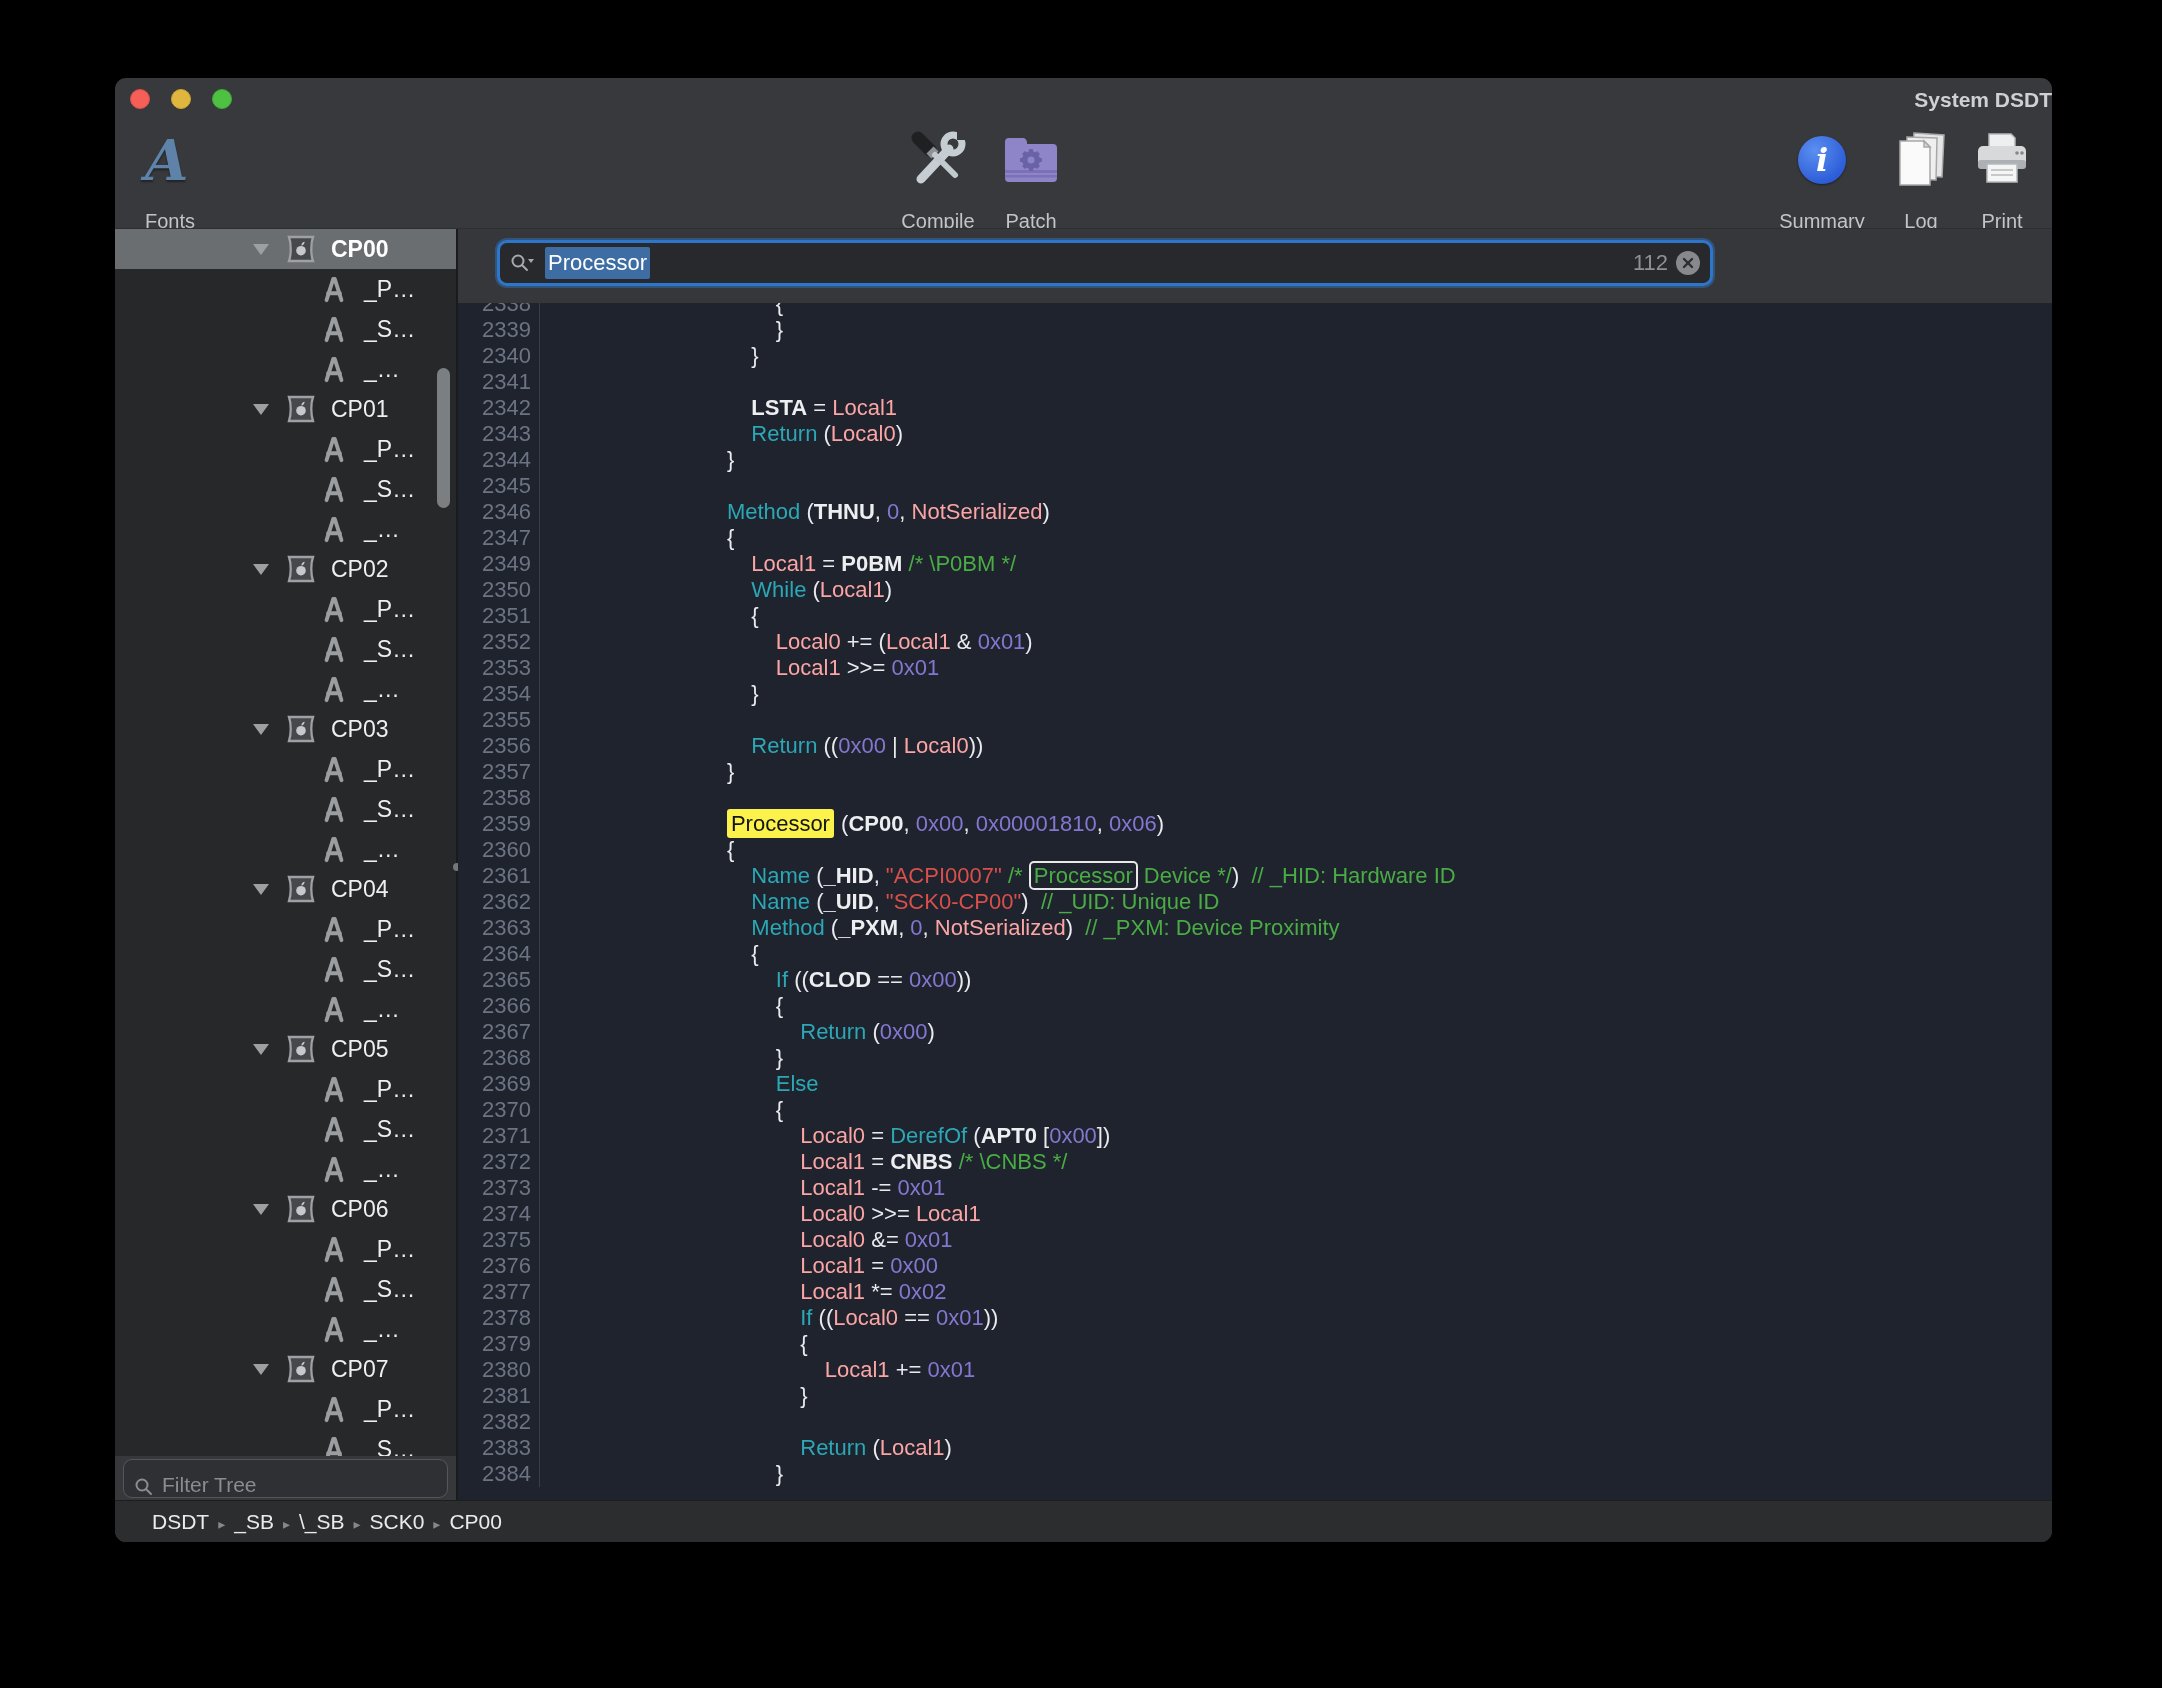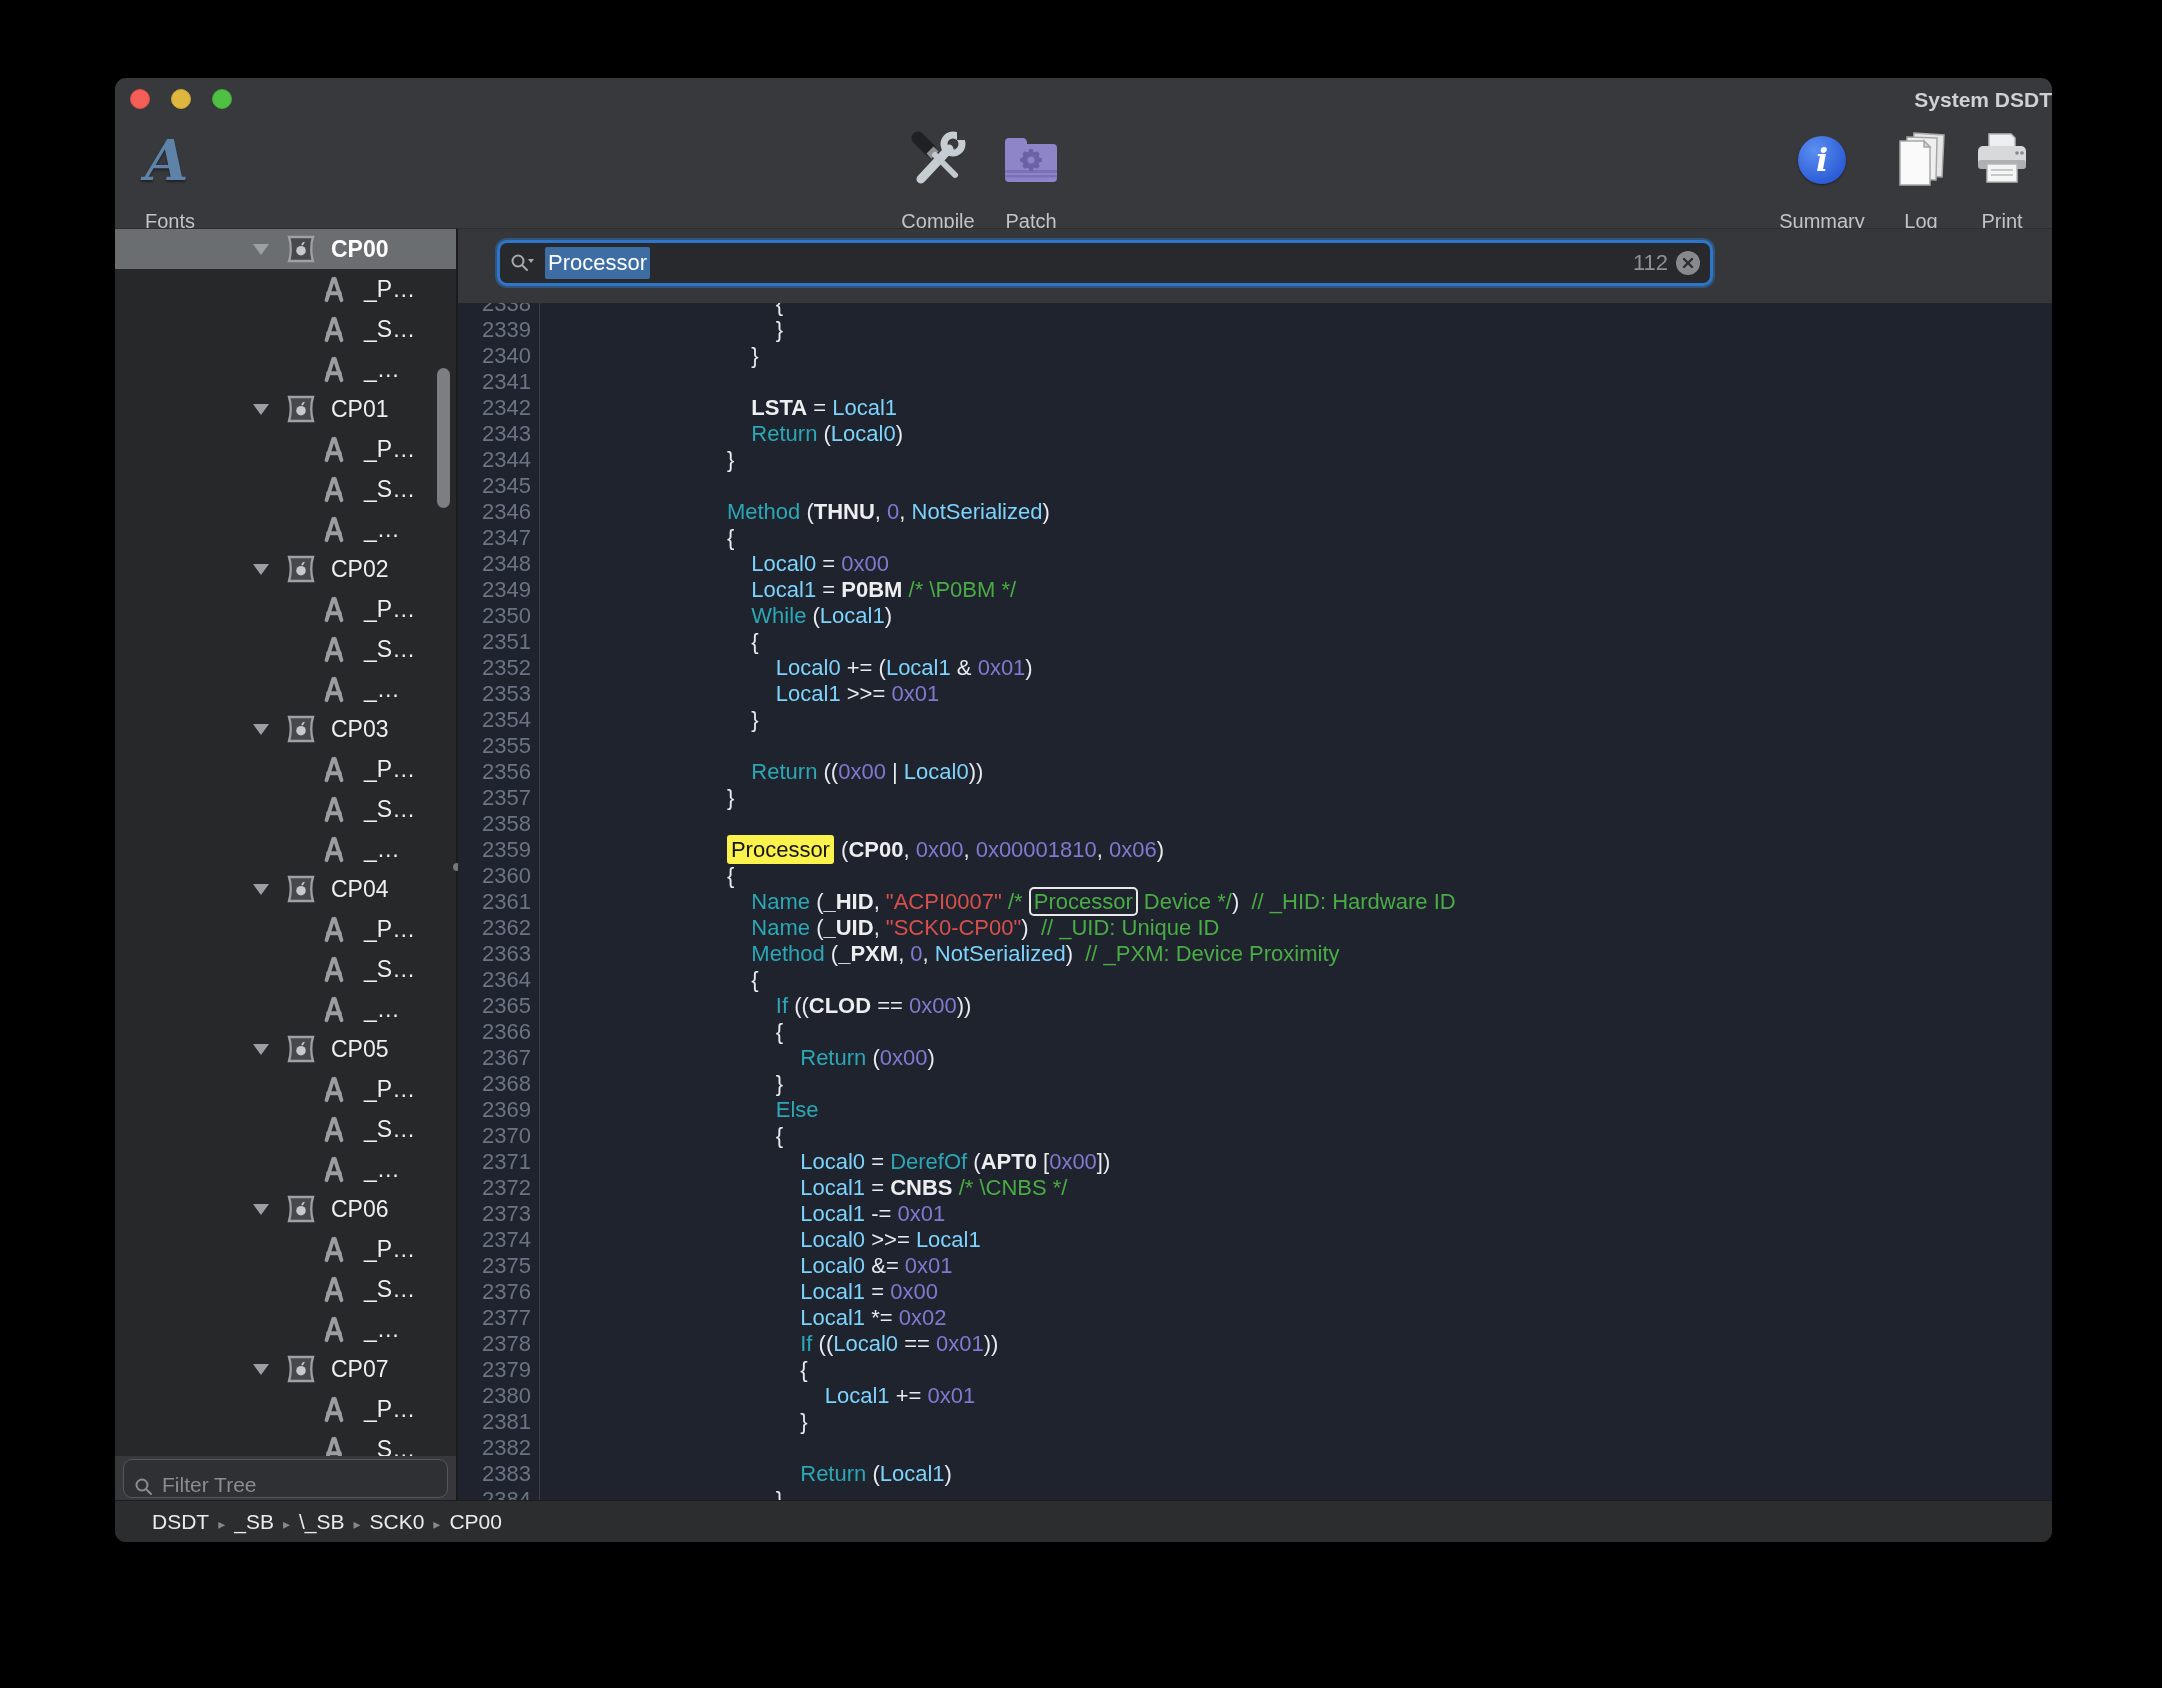--- a/index.html
+++ b/index.html
@@ -64,21 +64,21 @@
   
   .codearea{position:absolute;top:74px;left:0;right:0;bottom:0;overflow:hidden;}
   .codescroll{margin-top:-12px;}
   .cl{display:flex;height:26px;font-family:Liberation Sans, sans-serif;font-size:22px;line-height:26px;}
   .ln{flex:0 0 82px;text-align:right;padding-right:8px;box-sizing:border-box;color:#6C7382;
       border-right:1px solid #363D4B;}
   .ct{padding-left:138px;white-space:pre;}
   .tk-pl{color:#E8EAED;}
   .tk-kw{color:#2BA7B5;}
   .tk-nm{color:#EDEEF0;font-weight:bold;}
-  .tk-loc{color:#7dd3fc;}
+  .tk-loc{color:#fca5a5;}
   .tk-num{color:#8378D0;}
   .tk-st{color:#D94F4A;}
   .tk-cm{color:#4AAC44;}
   .tk-hl{background:#FBF34B;color:#141414;border-radius:3px;padding:2px 4px;margin-right:1px;}
   .tk-ring{border:2px solid #E8E8E8;border-radius:5px;padding:0 3px;}
   
   .footer{position:absolute;left:0;right:0;bottom:0;height:42px;background:#2B2D2F;
       border-top:1px solid #1C1D1E;display:flex;align-items:center;padding-left:37px;box-sizing:border-box;}
   .bc-item{color:#E9EBED;font-size:21px;}
   .bc-sep{color:#86898C;font-size:14px;margin:0 9px;}
@@ -615,24 +615,20 @@
             </div>
             <div class="cl">
               <span class="ln">2346</span>
               <span class="ct"><span class="tk-pl">        </span><span class="tk-kw">Method</span><span class="tk-pl"> (</span><span class="tk-nm">THNU</span><span class="tk-pl">, </span><span class="tk-num">0</span><span class="tk-pl">, </span><span class="tk-loc">NotSerialized</span><span class="tk-pl">)</span></span>
             </div>
             <div class="cl">
               <span class="ln">2347</span>
               <span class="ct"><span class="tk-pl">        {</span></span>
             </div>
             <div class="cl">
-              <span class="ln">2348</span>
-              <span class="ct"><span class="tk-pl">            </span><span class="tk-loc">Local0</span><span class="tk-pl"> = </span><span class="tk-num">0x00</span></span>
-            </div>
-            <div class="cl">
               <span class="ln">2349</span>
               <span class="ct"><span class="tk-pl">            </span><span class="tk-loc">Local1</span><span class="tk-pl"> = </span><span class="tk-nm">P0BM</span><span class="tk-pl"> </span><span class="tk-cm">/* \P0BM */</span></span>
             </div>
             <div class="cl">
               <span class="ln">2350</span>
               <span class="ct"><span class="tk-pl">            </span><span class="tk-kw">While</span><span class="tk-pl"> (</span><span class="tk-loc">Local1</span><span class="tk-pl">)</span></span>
             </div>
             <div class="cl">
               <span class="ln">2351</span>
               <span class="ct"><span class="tk-pl">            {</span></span>

